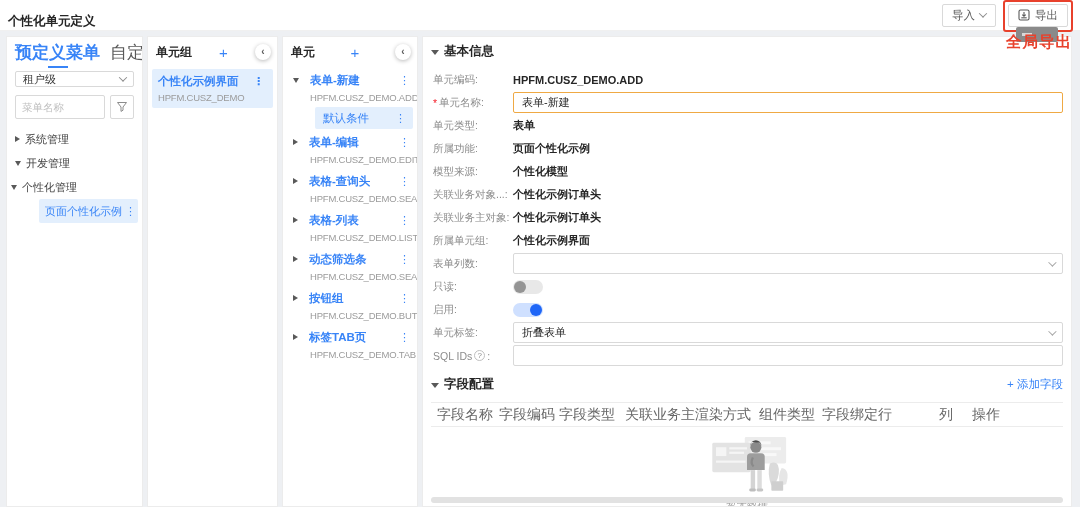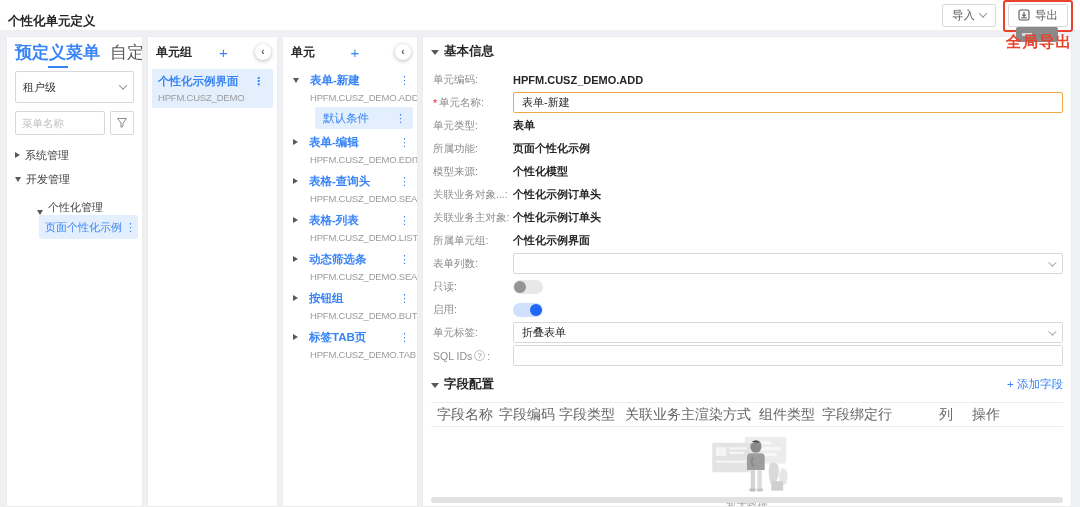--- a/index.html
+++ b/index.html
@@ -25,21 +25,21 @@
   .p2 { width:131px; flex:none; }
   .p3 { width:136px; flex:none; }
   .p4 { flex:1; position:relative; padding:6px 8px; }
 
   
   .tabs { display:flex; align-items:center; height:30px; padding:0 6px 0 8px; gap:10px; }
   .tab { font-size:17px; color:#595959; cursor:pointer; position:relative; padding:6px 0; white-space:nowrap; }
   .tab.active { color:var(--accent); font-weight:bold; }
   .tab.active:after { content:""; position:absolute; left:50%; transform:translateX(-50%); bottom:2px; width:20px; height:2px; background:var(--accent); }
   .collapse-circle { margin-left:auto; width:16px; height:16px; flex:none; border-radius:50%; background:#fff; box-shadow:0 1px 4px rgba(0,0,0,.28); color:#595959; font-size:10px; line-height:15px; text-align:center; cursor:pointer; }
-  .select { margin:4px 8px 0; height:32px; border:1px solid #d9d9d9; border-radius:2px; display:flex; align-items:center; padding:0 7px; font-size:11px; color:#333; cursor:pointer; }
+  .select { margin:4px 8px 0; height:16px; border:1px solid #d9d9d9; border-radius:2px; display:flex; align-items:center; padding:0 7px; font-size:11px; color:#333; cursor:pointer; }
   .select .caret { margin-left:auto; }
   .search-row { margin:8px 8px 0; display:flex; gap:5px; }
   .search-row input { flex:1; min-width:0; height:24px; border:1px solid #d9d9d9; border-radius:2px; padding:0 6px; font-size:10.5px; color:#333; font-family:inherit; outline:none; }
   .search-row input::placeholder { color:#c0c0c0; }
   .icon-btn { width:24px; height:24px; flex:none; border:1px solid #d9d9d9; border-radius:2px; background:#fff; display:flex; align-items:center; justify-content:center; cursor:pointer; }
   .tree { margin-top:8px; }
   .tree-row { display:flex; align-items:center; height:24px; font-size:11px; color:#424242; cursor:pointer; white-space:nowrap; overflow:hidden; }
   .tree-row.sel { background:var(--selbg); color:var(--accent); border-radius:2px; padding-right:4px; }
   .arr { flex:none; margin-right:5px; width:0; height:0; }
   .arr.r { border-left:5px solid #595959; border-top:3.5px solid transparent; border-bottom:3.5px solid transparent; }
@@ -134,21 +134,21 @@
     </div>
     <div class="tree" id="menu-tree">
         <div class="tree-row" style="padding-left: 8px;">
           <span class="arr r"></span>
           <span class="tlabel">系统管理</span>
         </div>
         <div class="tree-row" style="padding-left: 8px;">
           <span class="arr d"></span>
           <span class="tlabel">开发管理</span>
         </div>
-        <div class="tree-row" style="padding-left: 30px; align-items: flex-end;">
+        <div class="tree-row" style="padding-left: 4px;">
           <span class="arr d"></span>
           <span class="tlabel">个性化管理</span>
         </div>
         <div class="tree-row sel" style="margin-left: 32px; padding-left: 6px; margin-right: 4px;">
           <span class="tlabel">页面个性化示例</span>
           <span class="dots">⋮</span>
         </div>
       </div>
   </section>
 

